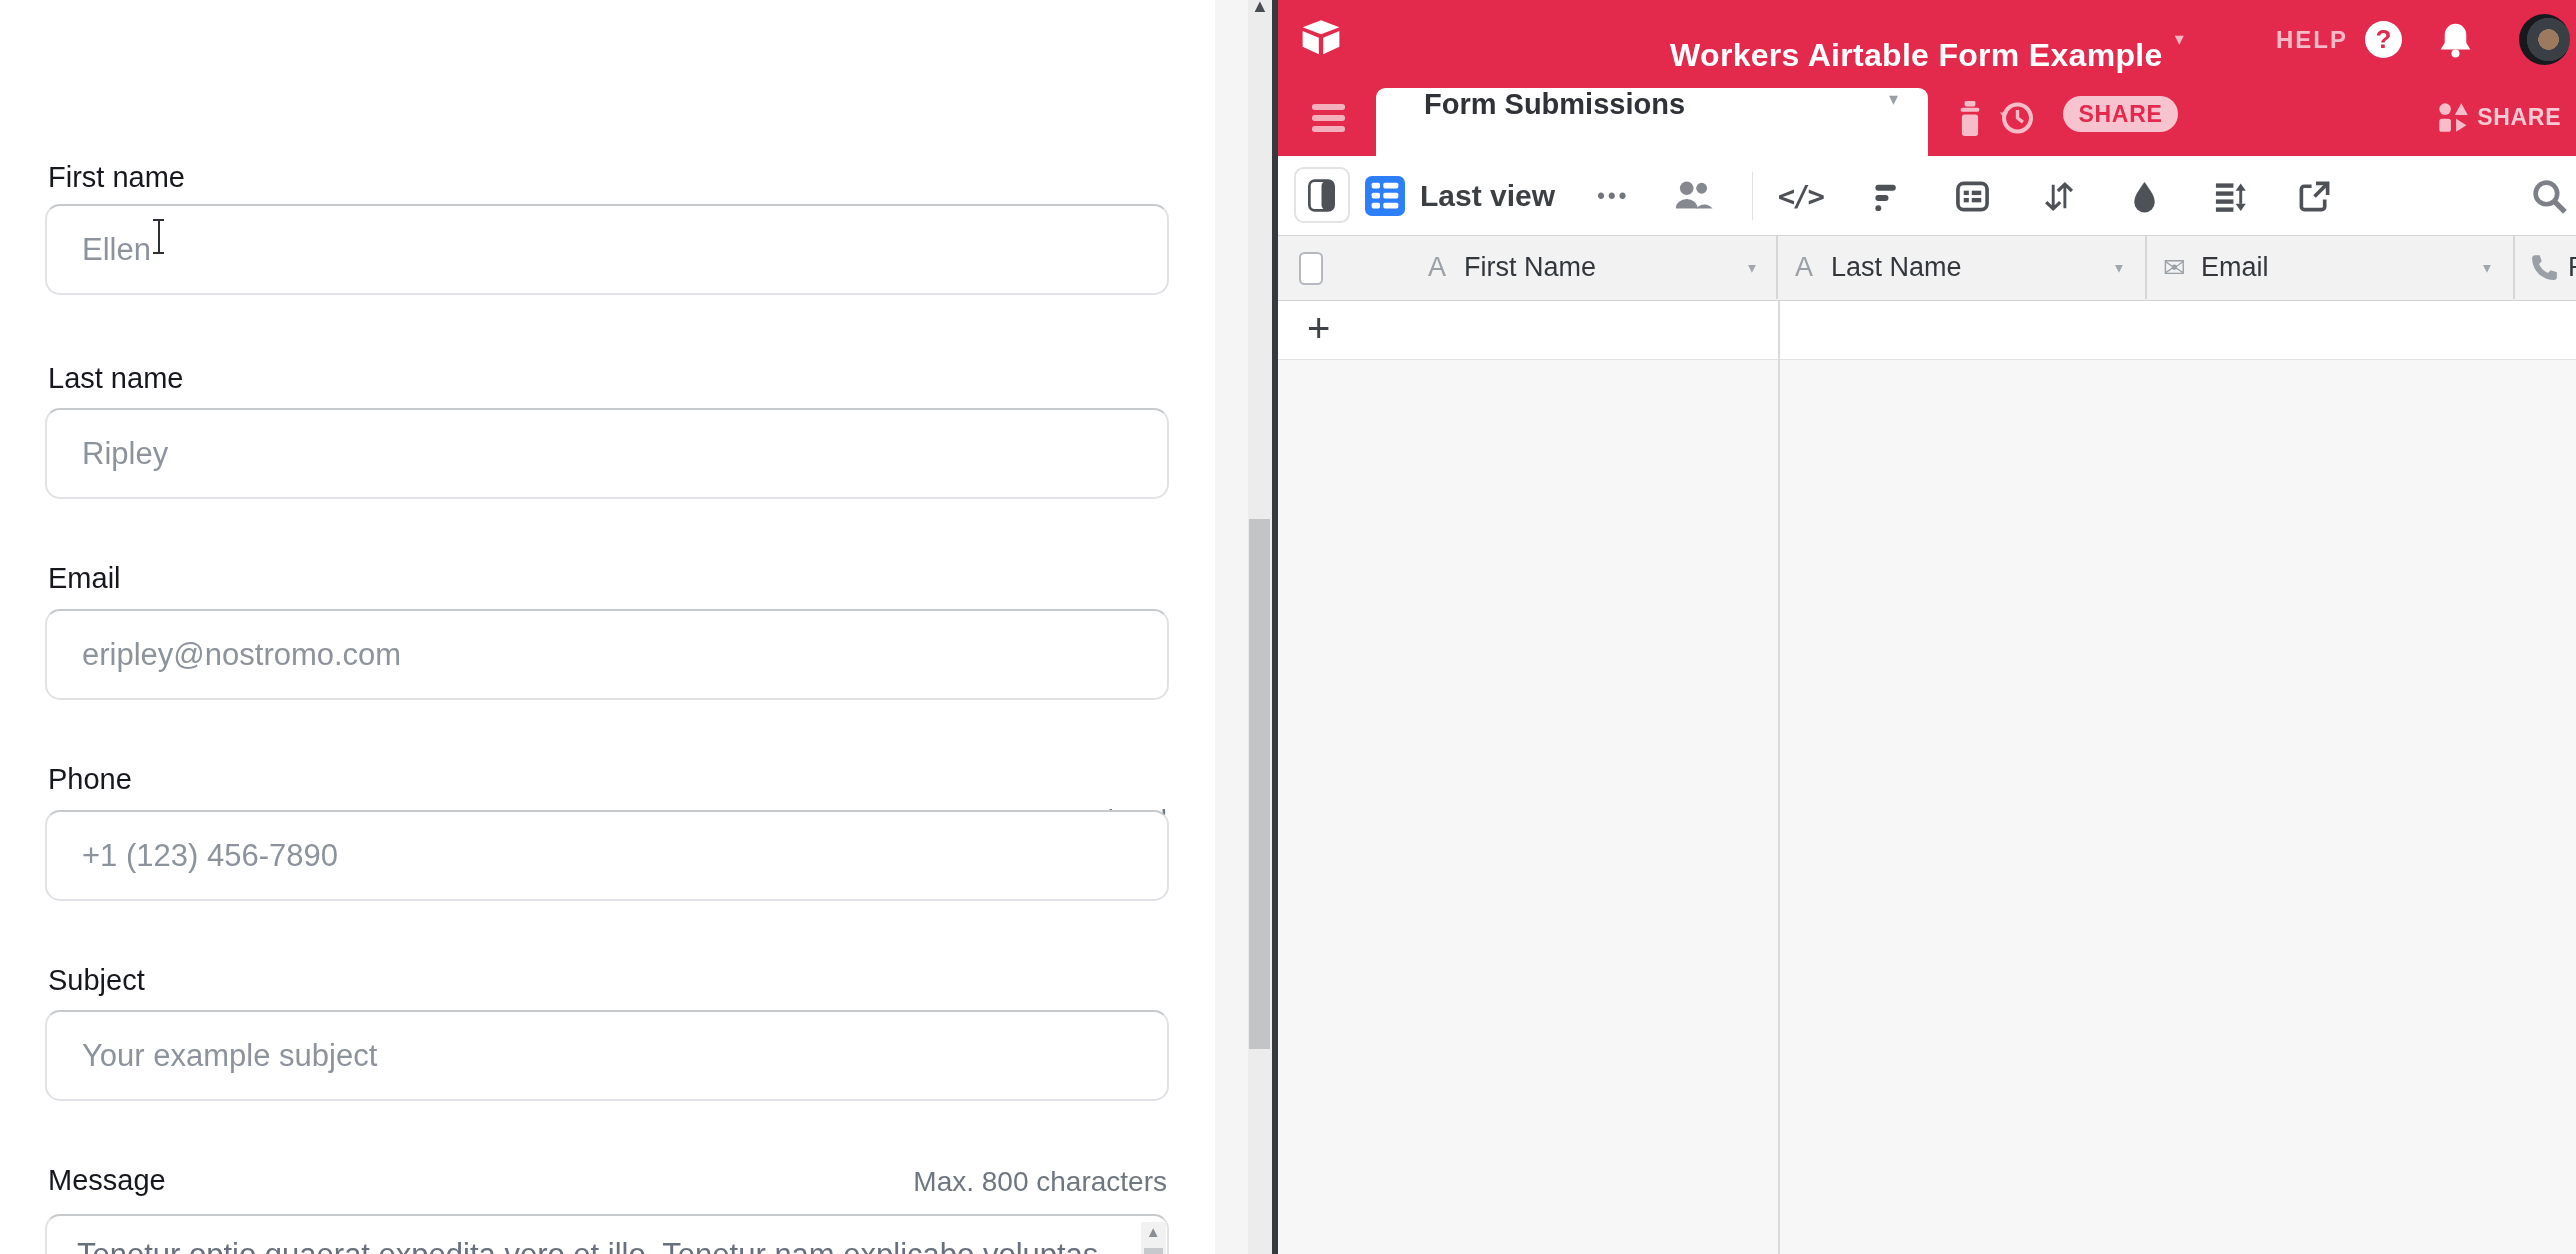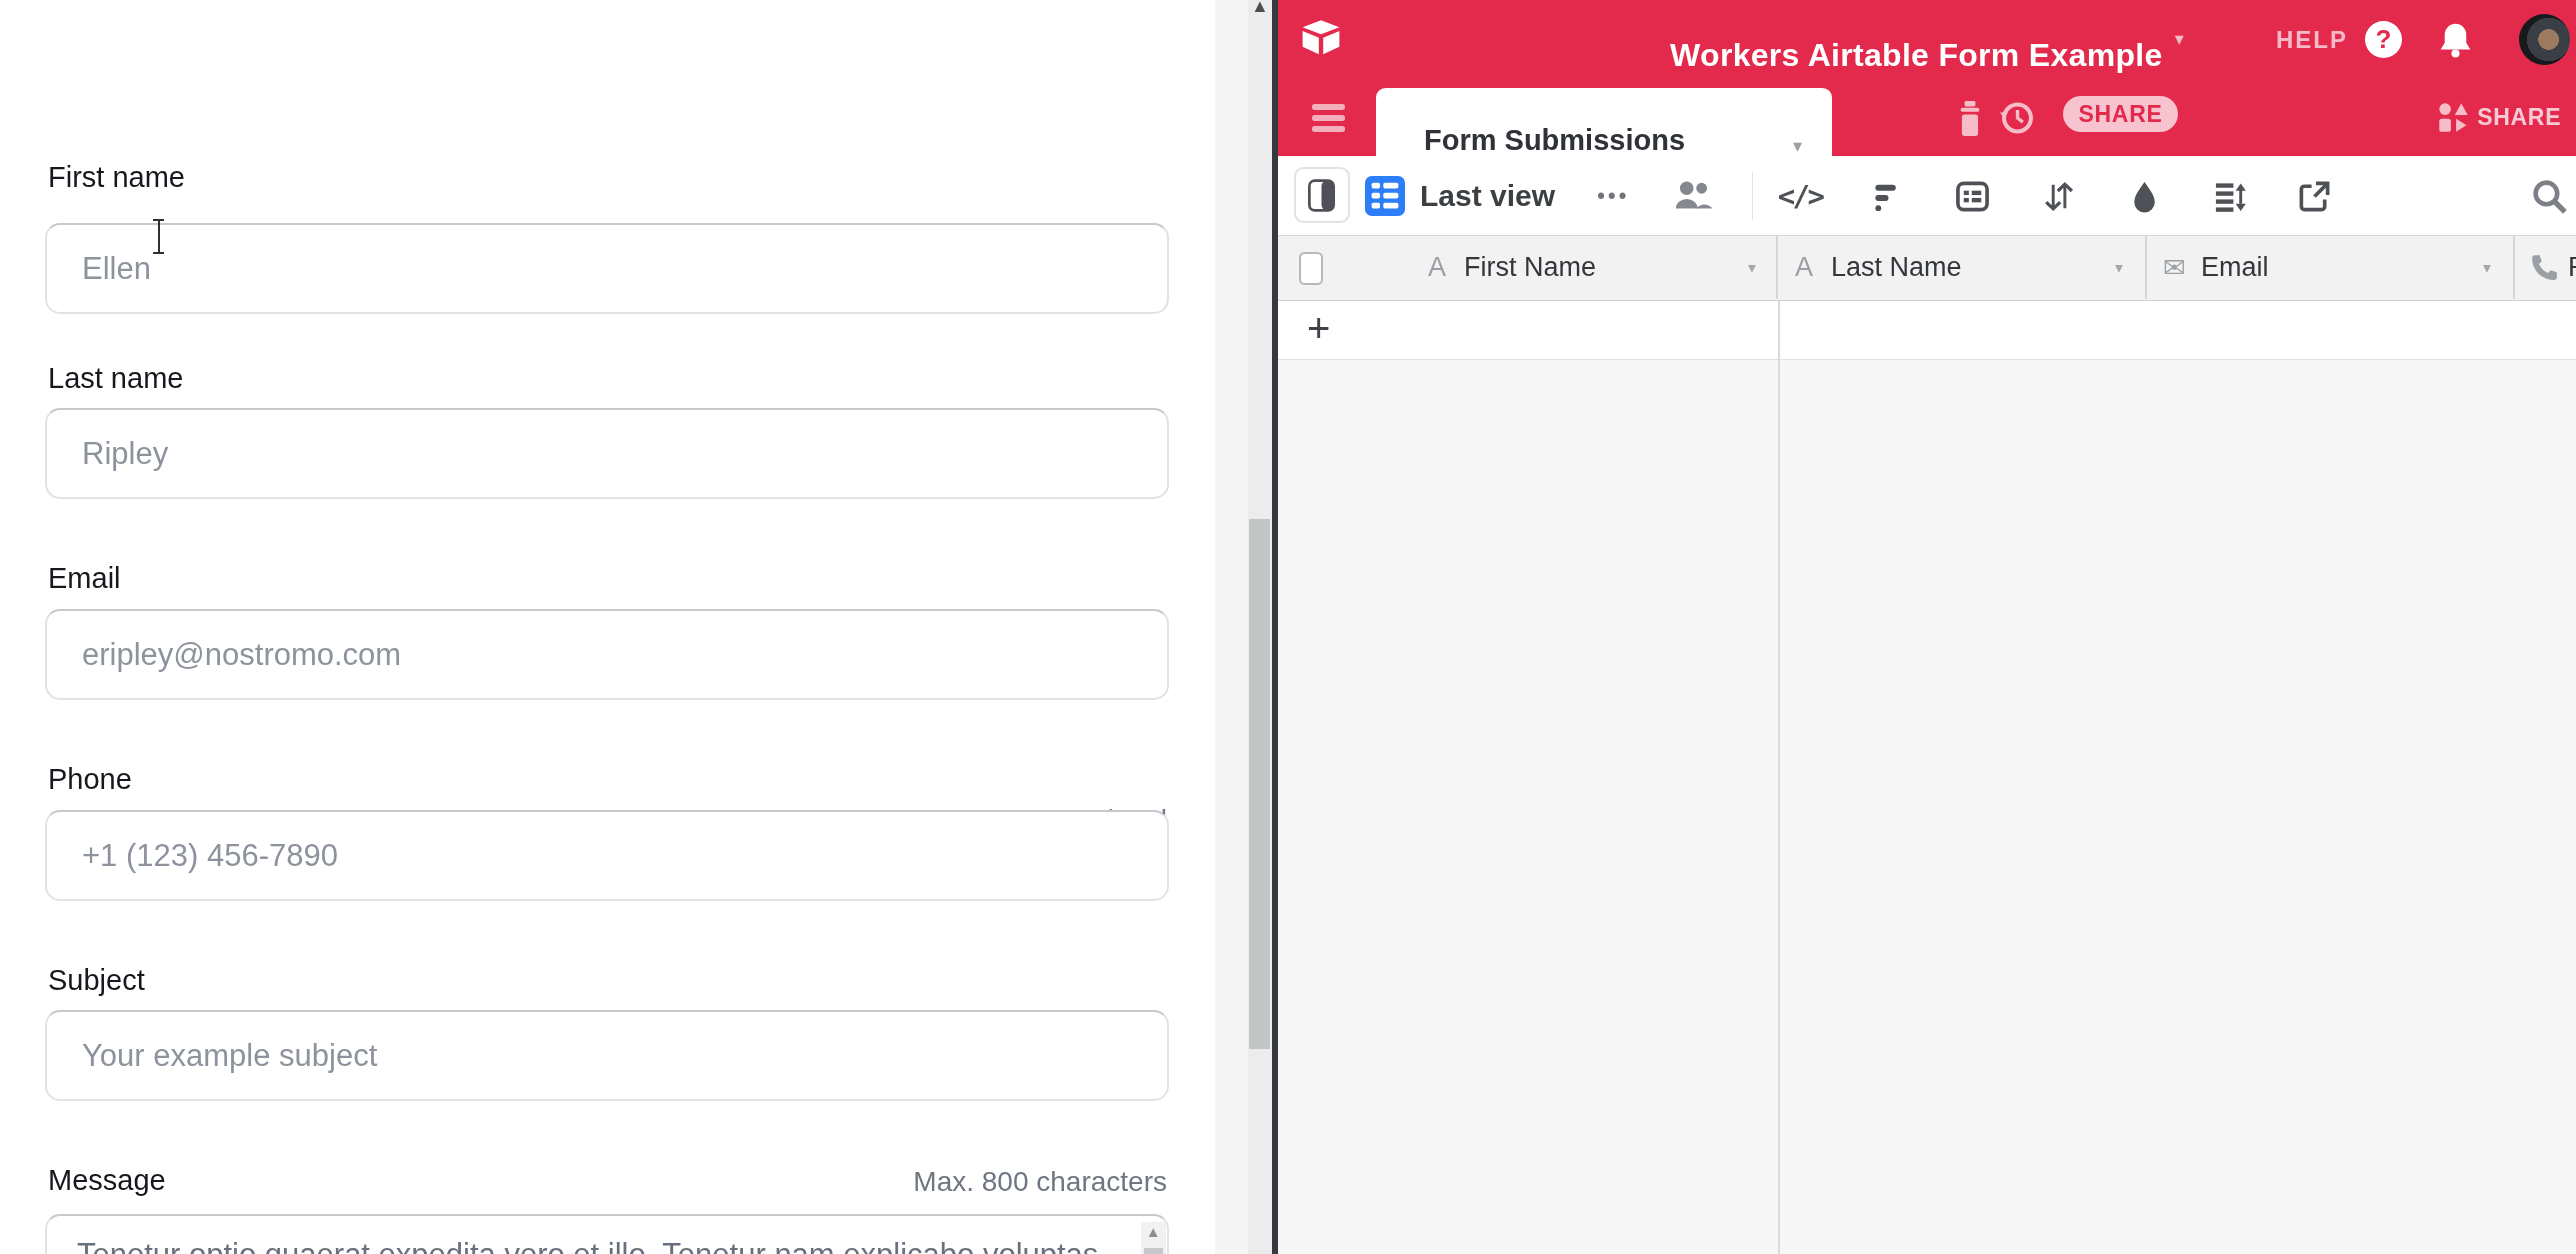--- a/index.html
+++ b/index.html
@@ -44,22 +44,22 @@
   .at-help{position:absolute;left:998px;top:26px;font-size:24px;font-weight:600;letter-spacing:2px;color:#f4bac6;}
   .q-circle{position:absolute;left:1087px;top:20.5px;width:37px;height:37px;border-radius:50%;background:#fff;
     display:flex;align-items:center;justify-content:center;font-size:26px;font-weight:700;color:var(--accent_red);}
   .bell{position:absolute;left:1160px;top:20.5px;width:35px;height:38px;color:#fff;}
   .avatar{position:absolute;left:1241px;top:13.7px;width:51px;height:51px;border-radius:50%;
     background:radial-gradient(circle at 58% 50%, #9c7a60 0 26%, #3a3f46 27% 55%, #17191d 56%);}
 
   .at-toolbar{position:absolute;left:0;top:78px;width:1298px;height:78px;background:var(--accent_red);}
   .hamburger{position:absolute;left:34px;top:26px;width:33px;height:27px;}
   .hamburger i{display:block;height:5.5px;border-radius:2.7px;background:#f4afbd;margin-bottom:5.5px;}
-  .table-tab{position:absolute;left:98px;top:9.6px;width:456px;height:69px;background:#fff;border-radius:9.6px 9.6px 0 0;
-    display:flex;align-items:flex-end;}
+  .table-tab{position:absolute;left:98px;top:9.6px;width:552px;height:69px;background:#fff;border-radius:9.6px 9.6px 0 0;
+    display:flex;align-items:flex-start;}
   .table-tab .name{margin-left:48px;font-size:29px;font-weight:700;color:#2f3237;}
   .table-tab .caret{margin-left:auto;margin-right:30px;font-size:18px;color:#9aa0a6;}
   .tb-icon{position:absolute;color:var(--pink_icon);}
   .share-pill{position:absolute;left:785px;top:18px;width:115px;height:36px;border-radius:22px;background:var(--share_pill_bg);
     display:flex;align-items:center;justify-content:center;font-size:23px;font-weight:700;color:var(--accent_red);letter-spacing:0.7px;}
   .tb-group{position:absolute;top:0;height:78px;display:flex;align-items:center;gap:8.2px;color:var(--pink_icon);}
   .tb-group .lbl{font-size:23px;font-weight:700;letter-spacing:0.7px;color:#f7c9d3;}
 
   .view-bar{position:absolute;left:0;top:157px;width:1298px;height:78px;background:#fff;}
   .vs-toggle{position:absolute;left:15.7px;top:10.2px;width:56px;height:56px;border:2px solid #e2e3e5;border-radius:9.6px;background:#fff;
@@ -87,21 +87,21 @@
   svg{display:block;}
 </style>
 </head>
 <body>
 
 <div class="screen">
 
   <div class="form-pane">
 
     <div class="f-label" style="top:161px">First name</div>
-    <input class="f-input" style="top: 223px;" placeholder="Ellen">
+    <input class="f-input" style="top: 204px;" placeholder="Ellen">
 
     <div class="f-label" style="top:362px">Last name</div>
     <input class="f-input" style="top: 408px;" placeholder="Ripley">
 
     <div class="f-label" style="top:562px">Email</div>
     <input class="f-input" style="top: 609px;" placeholder="eripley@nostromo.com">
 
     <div class="f-label" style="top:763px">Phone</div>
     <div class="f-note" style="top:804px">Optional</div>
     <input class="f-input" style="top: 810px;" placeholder="+1 (123) 456-7890">

